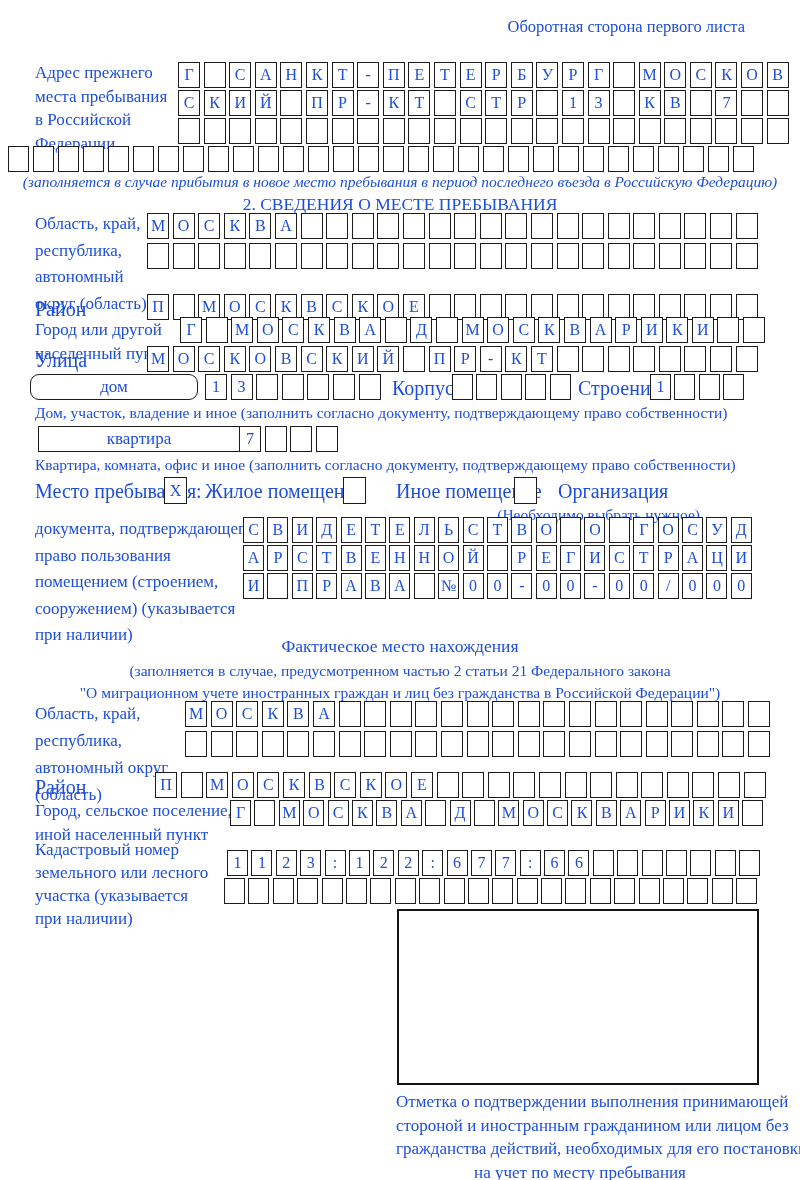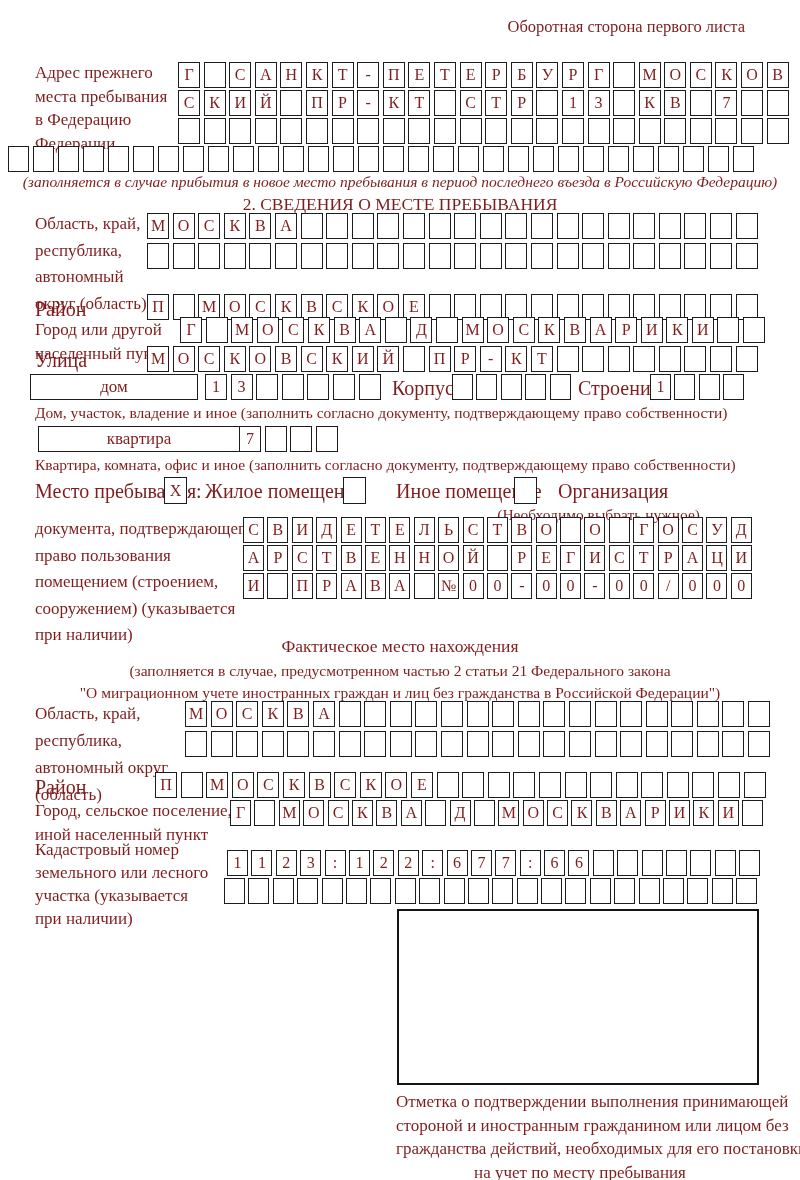--- a/index.html
+++ b/index.html
@@ -1,19 +1,19 @@
 <!DOCTYPE html>
 <html><head>
 <meta charset="utf-8">
 <style>
   * { margin:0; padding:0; box-sizing:border-box; }
   html,body { background:#ffffff; }
   .page {
     position:relative; width:800px; height:1180px; margin:0 auto;
-    background:#ffffff; color:#7f1d1d;
+    background:#ffffff; color:#1d4ed8;
     font-family:"Liberation Serif","DejaVu Serif",serif;
     overflow:hidden;
   }
   .abs { position:absolute; }
   
   .cells { display:flex; gap:3.6px; }
   .cells .cell {
     width:22px; height:26px; flex:0 0 auto;
     border:1.8px solid #1c1c1c; background:#fff;
     display:flex; align-items:center; justify-content:center;
@@ -47,21 +47,21 @@
 </head>
 <body>
 
 <div class="page">
 
   <div class="abs lbl" style="top:17px; right:55px; font-size:16.5px;">Оборотная сторона первого листа</div>
 
   <div class="abs lines" style="left:35px; top:61px;">
       <div>Адрес прежнего</div>
       <div>места пребывания</div>
-      <div>в Федерацию</div>
+      <div>в Российской</div>
       <div>Федерации</div>
     </div>
   <div class="abs cells" style="left:178px; top:62px;">
       <div class="cell">Г</div>
       <div class="cell"></div>
       <div class="cell">С</div>
       <div class="cell">А</div>
       <div class="cell">Н</div>
       <div class="cell">К</div>
       <div class="cell">Т</div>
@@ -309,21 +309,21 @@
       <div class="cell"></div>
       <div class="cell"></div>
       <div class="cell"></div>
       <div class="cell"></div>
       <div class="cell"></div>
       <div class="cell"></div>
       <div class="cell"></div>
       <div class="cell"></div>
     </div>
 
-  <div class="abs widebox" style="left:30px; top:374px; width:168px;">дом</div>
+  <div class="abs widebox" style="left:30px; top:374px; width:168px;border-radius:9px;">дом</div>
   <div class="abs cells" style="left:205px; top:374px;">
       <div class="cell">1</div>
       <div class="cell">3</div>
       <div class="cell"></div>
       <div class="cell"></div>
       <div class="cell"></div>
       <div class="cell"></div>
       <div class="cell"></div>
     </div>
   <div class="abs lbl" style="left:392px; top:377px;">Корпус</div>

